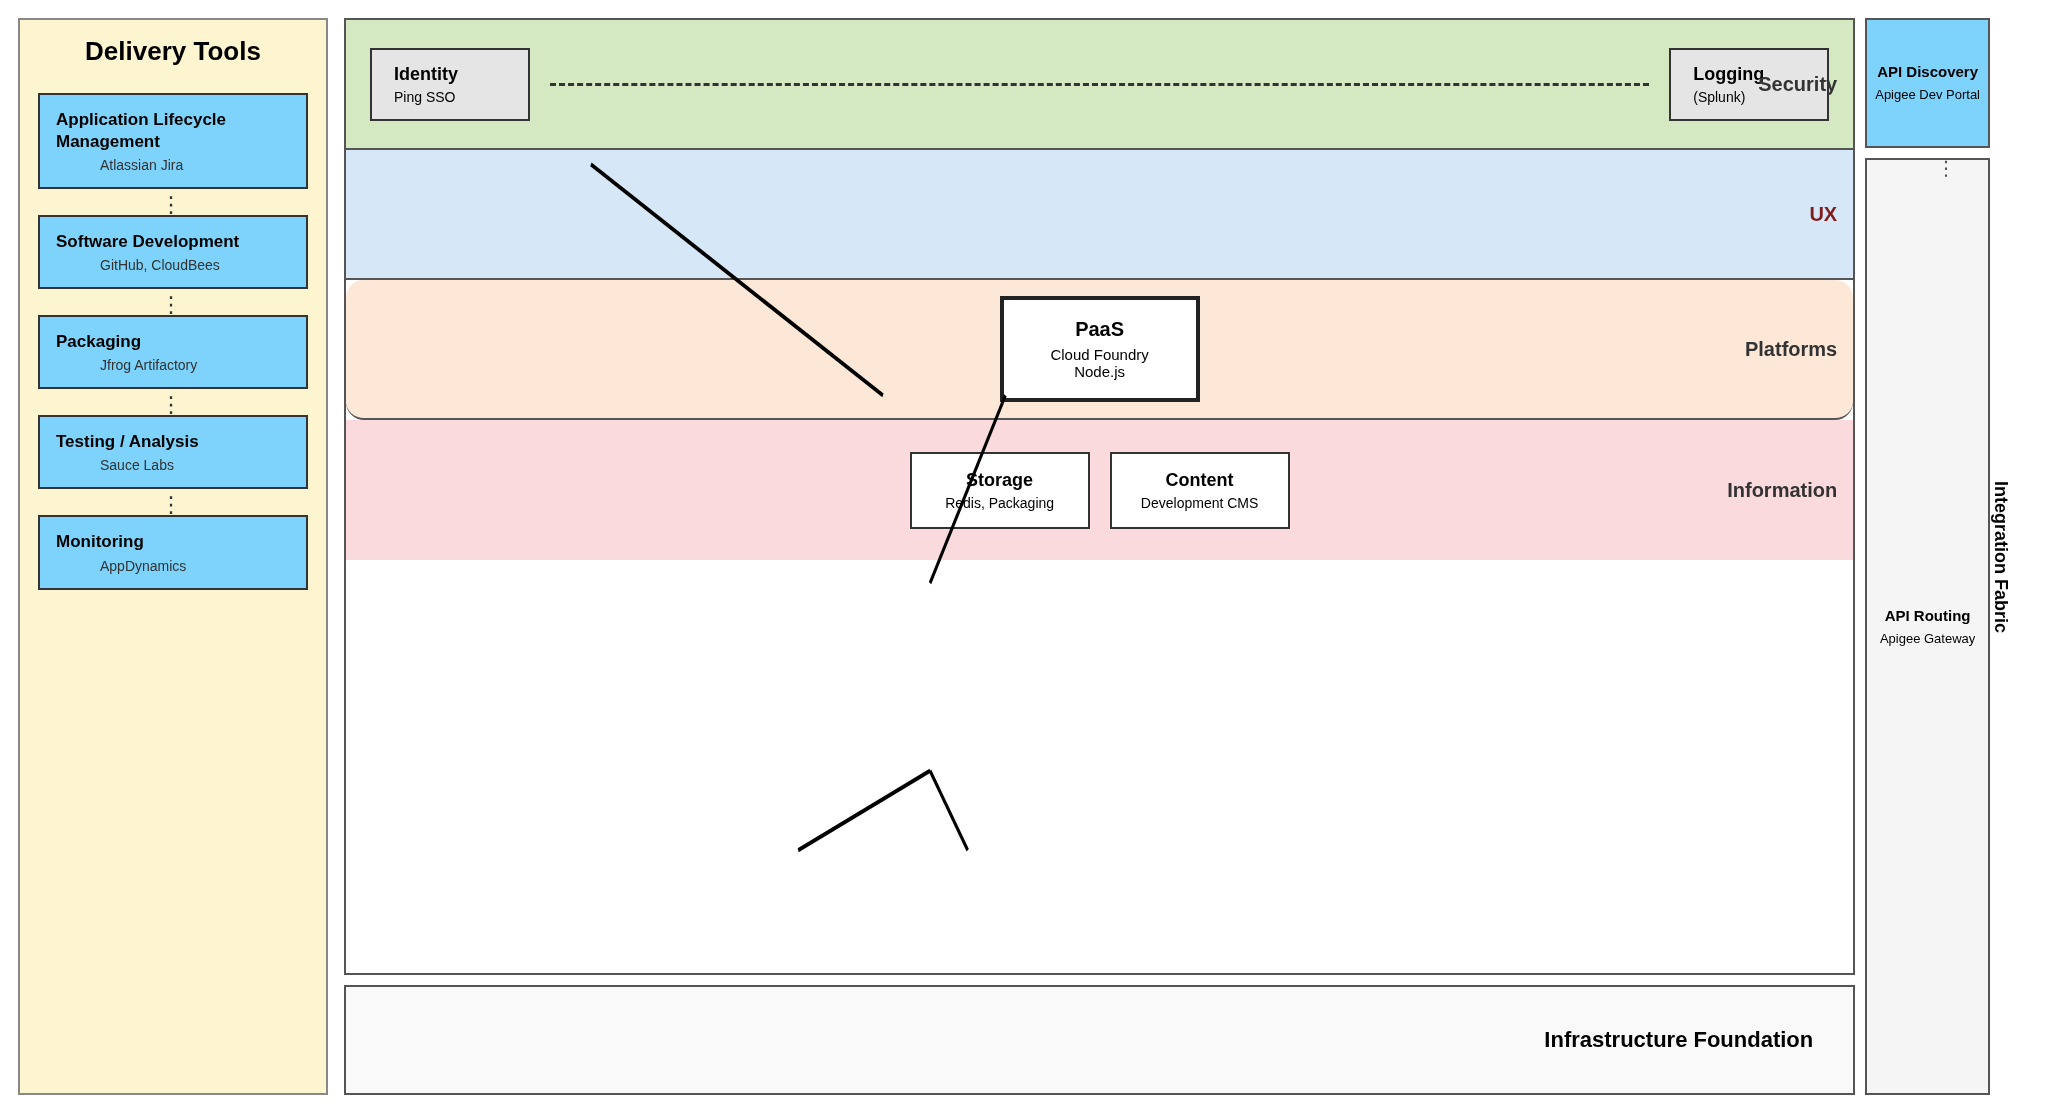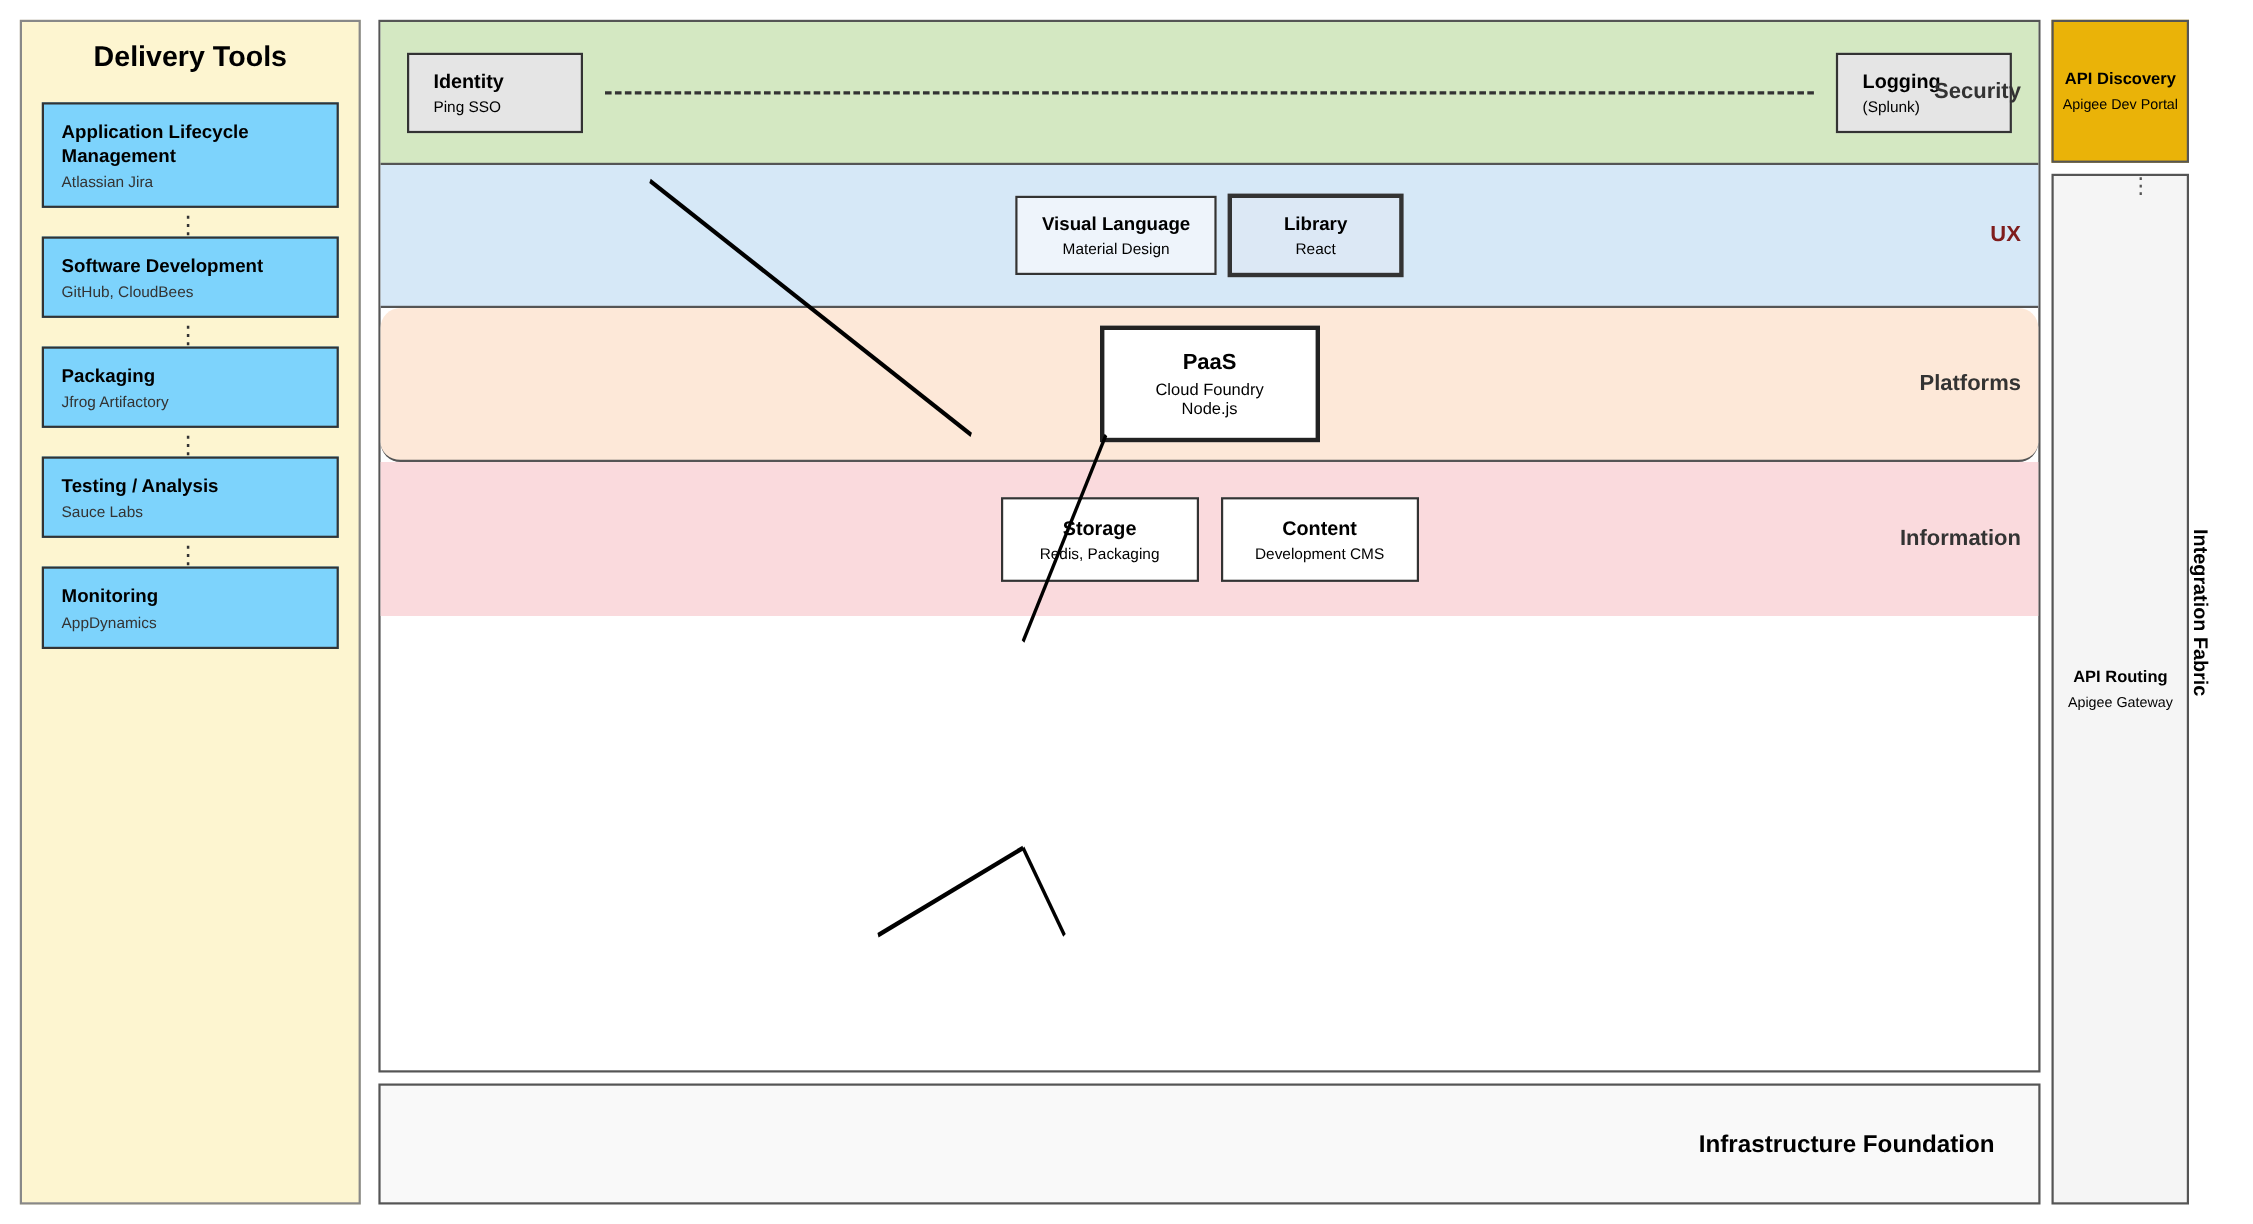--- a/index.html
+++ b/index.html
@@ -52,20 +52,21 @@
     .delivery-item-title {
       font-weight: bold;
       font-size: 17px;
       line-height: 1.3;
     }
 
     .delivery-item-sub {
       font-size: 14px;
       color: #333;
       margin-top: 4px;
+      margin-left: 44px;
     }
 
     .dotted-separator {
       display: flex;
       justify-content: center;
       align-items: center;
       height: 20px;
       color: #333;
       font-size: 22px;
       letter-spacing: 4px;
@@ -271,21 +272,21 @@
       padding: 20px 40px;
     }
 
     .infra-title {
       font-weight: bold;
       font-size: 22px;
     }
 
     .api-discovery-box {
       border: 2.5px solid #555;
-      background: #eab308;
+      background: #7dd3fc;
       padding: 12px 8px;
       text-align: center;
       font-size: 14px;
       font-weight: bold;
       line-height: 1.4;
       height: 130px;
       display: flex;
       align-items: center;
       justify-content: center;
     }
@@ -389,30 +390,20 @@
           </div>
           <div class="dotted-line"></div>
           <div class="security-box">
             <div class="security-box-title">Logging</div>
             <div class="security-box-sub">(Splunk)</div>
           </div>
           <span class="security-label" style="position:absolute;right:16px;top:50%;transform:translateY(-50%);font-weight:bold;font-size:20px;">Security</span>
         </div>
 
         <div class="ux-band">
-          <div class="ux-boxes">
-            <div class="ux-box">
-              <div class="ux-box-title">Visual Language</div>
-              <div class="ux-box-sub">Material Design</div>
-            </div>
-            <div class="ux-box thick-border">
-              <div class="ux-box-title">Library</div>
-              <div class="ux-box-sub">React</div>
-            </div>
-          </div>
           <span class="ux-label" style="position:absolute;right:16px;top:50%;transform:translateY(-50%);font-weight:bold;font-size:20px;">UX</span>
         </div>
 
         <div class="platforms-band">
           <div class="paas-box">
             <div class="paas-box-title">PaaS</div>
             <div class="paas-box-sub">Cloud Foundry<br>Node.js</div>
           </div>
           <span class="platforms-label" style="position:absolute;right:16px;top:50%;transform:translateY(-50%);font-weight:bold;font-size:20px;">Platforms</span>
         </div>

